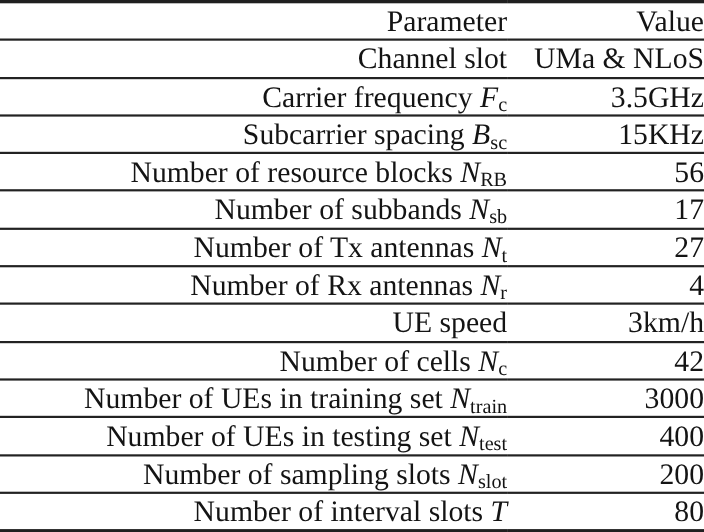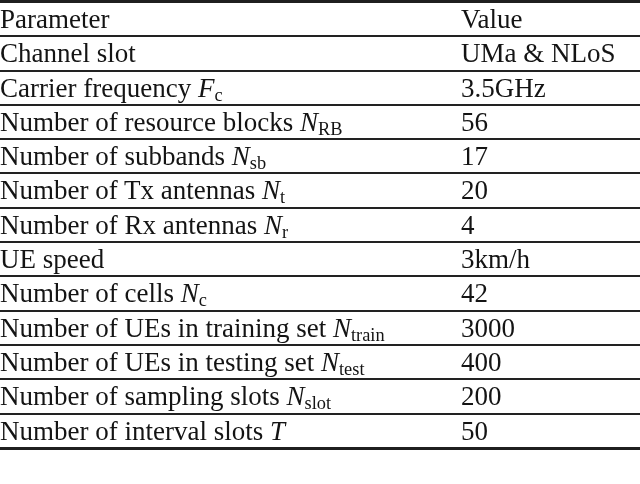--- a/index.html
+++ b/index.html
@@ -18,21 +18,21 @@
     width: 640px;
     border-collapse: collapse;
     table-layout: fixed;
     border-top: 3px solid #1f1f1f;
     border-bottom: 3px solid #1f1f1f;
   }
   table.params th,
   table.params td {
     font-weight: normal;
     font-size: 27px;
-    text-align: left;
+    text-align: right;
     vertical-align: middle;
     height: 32.3px;
     line-height: 32.3px;
     padding: 0;
     white-space: nowrap;
     overflow: visible;
   }
   table.params tbody tr td {
     border-top: 2px solid #222222;
   }
@@ -65,30 +65,34 @@
   <tbody>
       <tr>
         <td>Channel slot</td>
         <td>UMa &amp; NLoS</td>
       </tr>
       <tr>
         <td>Carrier frequency <span class="mathvar">F</span><sub class="mathsub">c</sub></td>
         <td>3.5GHz</td>
       </tr>
       <tr>
+        <td>Subcarrier spacing <span class="mathvar">B</span><sub class="mathsub">sc</sub></td>
+        <td>15KHz</td>
+      </tr>
+      <tr>
         <td>Number of resource blocks <span class="mathvar">N</span><sub class="mathsub">RB</sub></td>
         <td>56</td>
       </tr>
       <tr>
         <td>Number of subbands <span class="mathvar">N</span><sub class="mathsub">sb</sub></td>
         <td>17</td>
       </tr>
       <tr>
         <td>Number of Tx antennas <span class="mathvar">N</span><sub class="mathsub">t</sub></td>
-        <td>20</td>
+        <td>27</td>
       </tr>
       <tr>
         <td>Number of Rx antennas <span class="mathvar">N</span><sub class="mathsub">r</sub></td>
         <td>4</td>
       </tr>
       <tr>
         <td>UE speed</td>
         <td>3km/h</td>
       </tr>
       <tr>
@@ -102,16 +106,16 @@
       <tr>
         <td>Number of UEs in testing set <span class="mathvar">N</span><sub class="mathsub">test</sub></td>
         <td>400</td>
       </tr>
       <tr>
         <td>Number of sampling slots <span class="mathvar">N</span><sub class="mathsub">slot</sub></td>
         <td>200</td>
       </tr>
       <tr>
         <td>Number of interval slots <span class="mathvar">T</span></td>
-        <td>50</td>
+        <td>80</td>
       </tr>
     </tbody>
 </table>
 
 </body></html>

